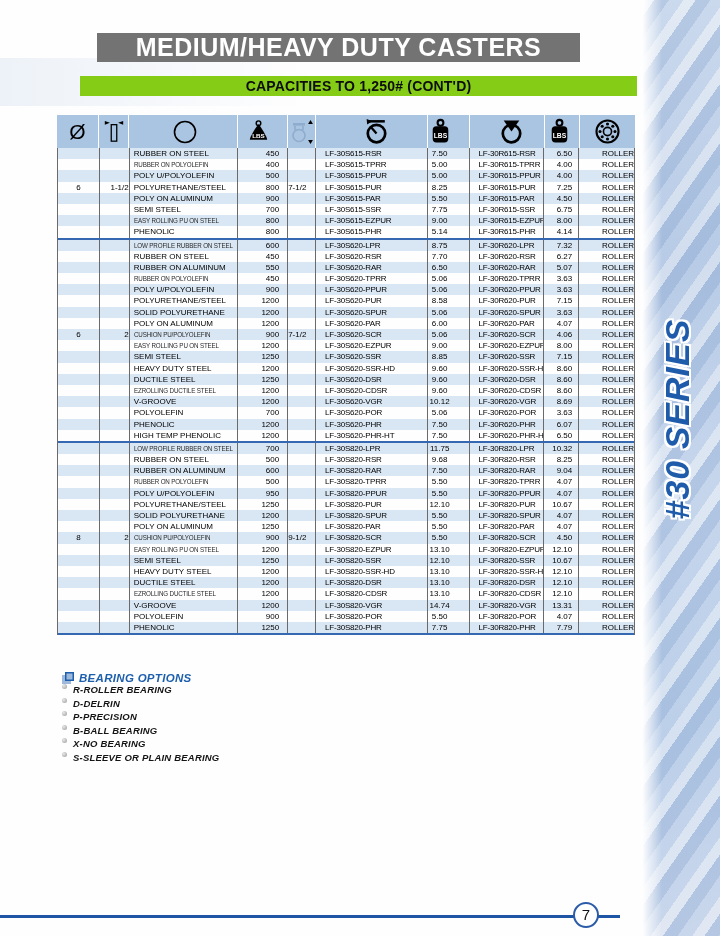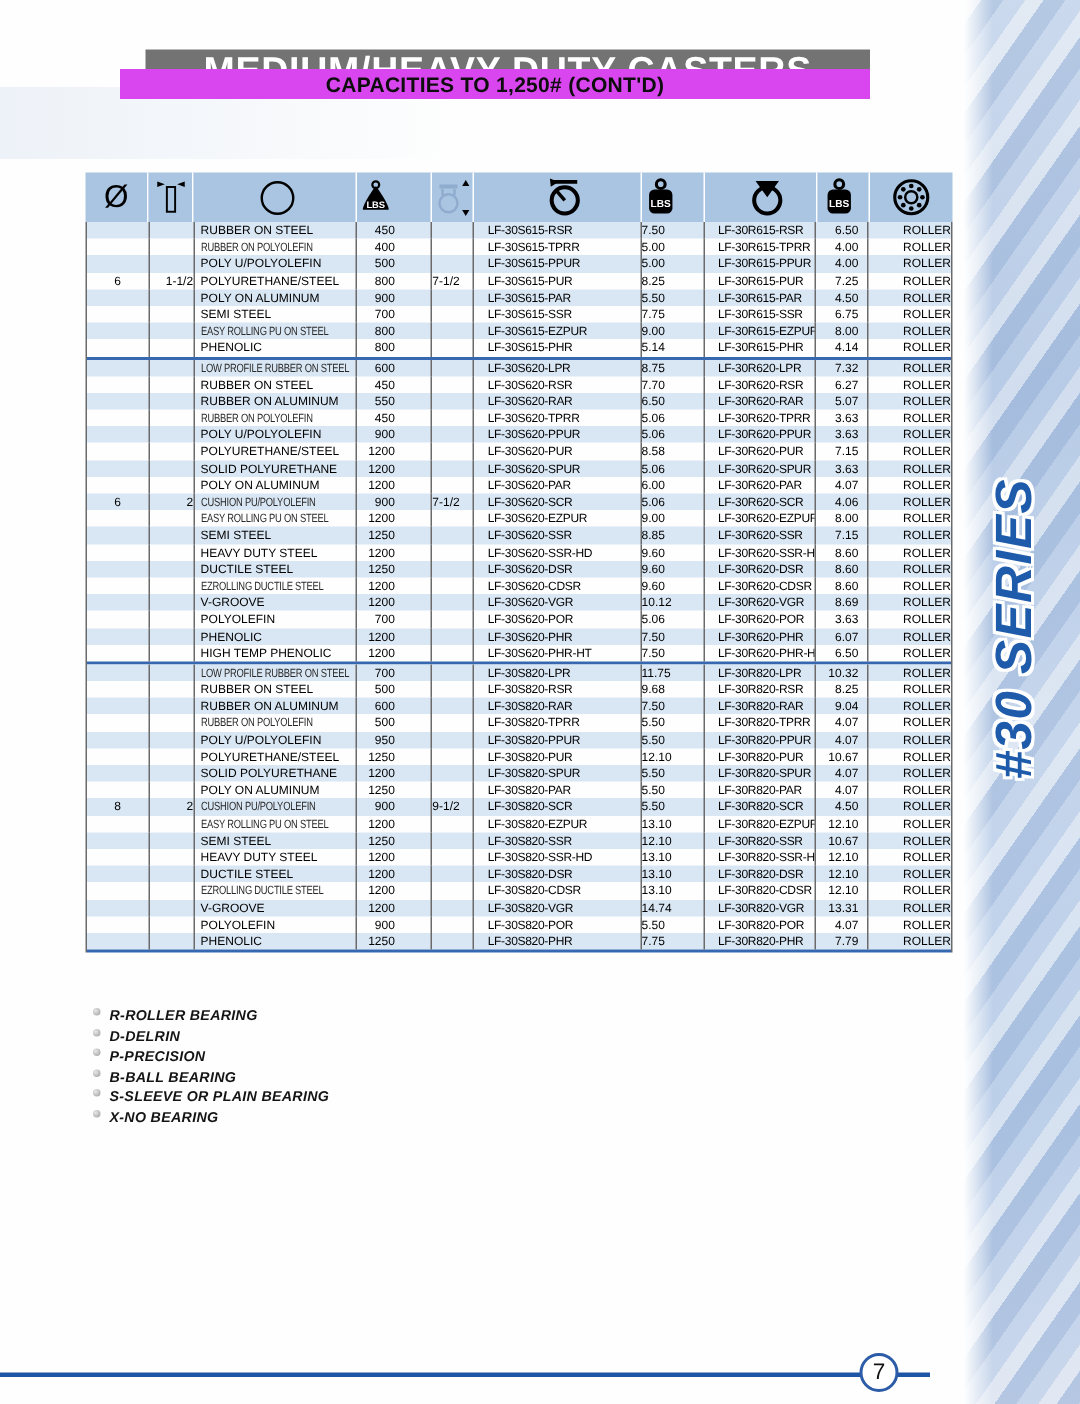--- a/index.html
+++ b/index.html
@@ -14,41 +14,41 @@
       repeating-linear-gradient(125deg,rgba(255,255,255,.38) 0 10px,rgba(130,162,208,.34) 10px 22px,rgba(188,208,236,.30) 22px 34px),
       linear-gradient(170deg,#d2deee 0%,#b6c9e4 28%,#c9d8ec 52%,#bccfe8 78%,#cfdaec 100%);}
   .series-label{position:absolute;left:632px;top:455px;width:90px;text-align:center;
     transform:rotate(-90deg);transform-origin:center;white-space:nowrap;
     font-size:34px;font-weight:bold;font-style:italic;letter-spacing:1px;color:#1e5cab;
     text-shadow:-2px 0 0 #fff,2px 0 0 #fff,0 -2px 0 #fff,0 2px 0 #fff,
                -2px -2px 0 #fff,2px 2px 0 #fff,-2px 2px 0 #fff,2px -2px 0 #fff;}
   
   .title-box{position:absolute;left:97px;top:33px;width:483px;height:29px;background:#737373;
     color:#fff;font-weight:bold;font-size:25px;letter-spacing:.5px;text-align:center;line-height:29px;}
-  .subtitle-band{position:absolute;left:80px;top:46px;width:500px;height:20px;background:#d946ef;
+  .subtitle-band{position:absolute;left:80px;top:76px;width:557px;height:20px;background:#84cc16;
     font-weight:bold;font-size:14px;color:#0d0d0d;text-align:center;line-height:20px;letter-spacing:.2px;}
   
   .table{position:absolute;left:57px;top:115px;width:578px;}
   .thead{display:flex;height:33px;}
   .th{background:#a9c5e2;height:33px;display:flex;align-items:center;justify-content:center;
       border-right:1.5px solid #fff;box-sizing:border-box;}
   .th:last-child{border-right:none;}
   .diam-glyph{font-size:21px;line-height:21px;font-weight:400;}
   .tbody{border-left:1px solid #6a6a6a;border-right:1px solid #6a6a6a;box-sizing:border-box;}
   .row{display:flex;height:11.2px;line-height:11.3px;font-size:8px;}
   .row.stripe{background:#d9e6f3;}
   .cell{box-sizing:border-box;border-right:1px solid #6a6a6a;overflow:hidden;white-space:nowrap;}
   .cell:last-child{border-right:none;}
   .c1{width:42px;text-align:center;}
   .c2{width:30px;text-align:right;}
   .c3{width:109px;padding-left:4px;}
-  .c4{width:50px;text-align:right;padding-right:24px;}
+  .c4{width:50px;text-align:right;padding-right:8px;}
   .c5{width:28px;text-align:left;}
   .c6{width:112px;padding-left:9px;letter-spacing:-.2px;}
-  .c7{width:42px;text-align:left;padding-right:17px;}
+  .c7{width:42px;text-align:center;padding-right:17px;}
   .c8{width:75px;padding-left:9px;letter-spacing:-.2px;}
   .c9{width:35px;text-align:right;padding-right:6px;}
   .c10{width:55px;text-align:right;}
   .cond{display:inline-block;transform:scaleX(.78);transform-origin:0 50%;letter-spacing:-.2px;color:#2a2a2a;}
   .sep{height:2px;background:#3568b0;}
   .tbot{height:2px;background:#3568b0;}
   
   .bearing{position:absolute;left:62px;top:672px;width:320px;}
   .b-head{display:flex;align-items:center;gap:5px;font-size:11.5px;font-weight:bold;font-style:italic;
           color:#1d5fad;letter-spacing:.3px;}
@@ -666,43 +666,51 @@
           <div class="cell c7">7.75</div>
           <div class="cell c8">LF-30R820-PHR</div>
           <div class="cell c9">7.79</div>
           <div class="cell c10">ROLLER</div>
         </div>
         <div class="tbot"></div>
       </div>
   </div>
 
   <div class="bearing">
+    <div class="b-head">
+      <svg width="12" height="12" viewBox="0 0 12 12">
+        <rect x="0" y="3" width="9" height="9" fill="#9fb9dd"></rect>
+        <rect x="3" y="0" width="9" height="9" fill="#1d5fad"></rect>
+        <rect x="4.5" y="1.5" width="6" height="6" fill="#9fb9dd"></rect>
+      </svg>
+      <span>BEARING OPTIONS</span>
+    </div>
     <div id="bearing-list">
         <div class="b-item">
           <span class="bullet"></span>
           <span>R-ROLLER BEARING</span>
         </div>
         <div class="b-item">
           <span class="bullet"></span>
           <span>D-DELRIN</span>
         </div>
         <div class="b-item">
           <span class="bullet"></span>
           <span>P-PRECISION</span>
         </div>
         <div class="b-item">
           <span class="bullet"></span>
           <span>B-BALL BEARING</span>
         </div>
         <div class="b-item">
           <span class="bullet"></span>
-          <span>S-SLEEVE OR PLAIN BEARING</span>
+          <span>X-NO BEARING</span>
         </div>
         <div class="b-item">
           <span class="bullet"></span>
-          <span>X-NO BEARING</span>
+          <span>S-SLEEVE OR PLAIN BEARING</span>
         </div>
       </div>
   </div>
 
   <div class="foot-line"></div>
   <div class="page-badge">7</div>
 </div>
 
 </body></html>

